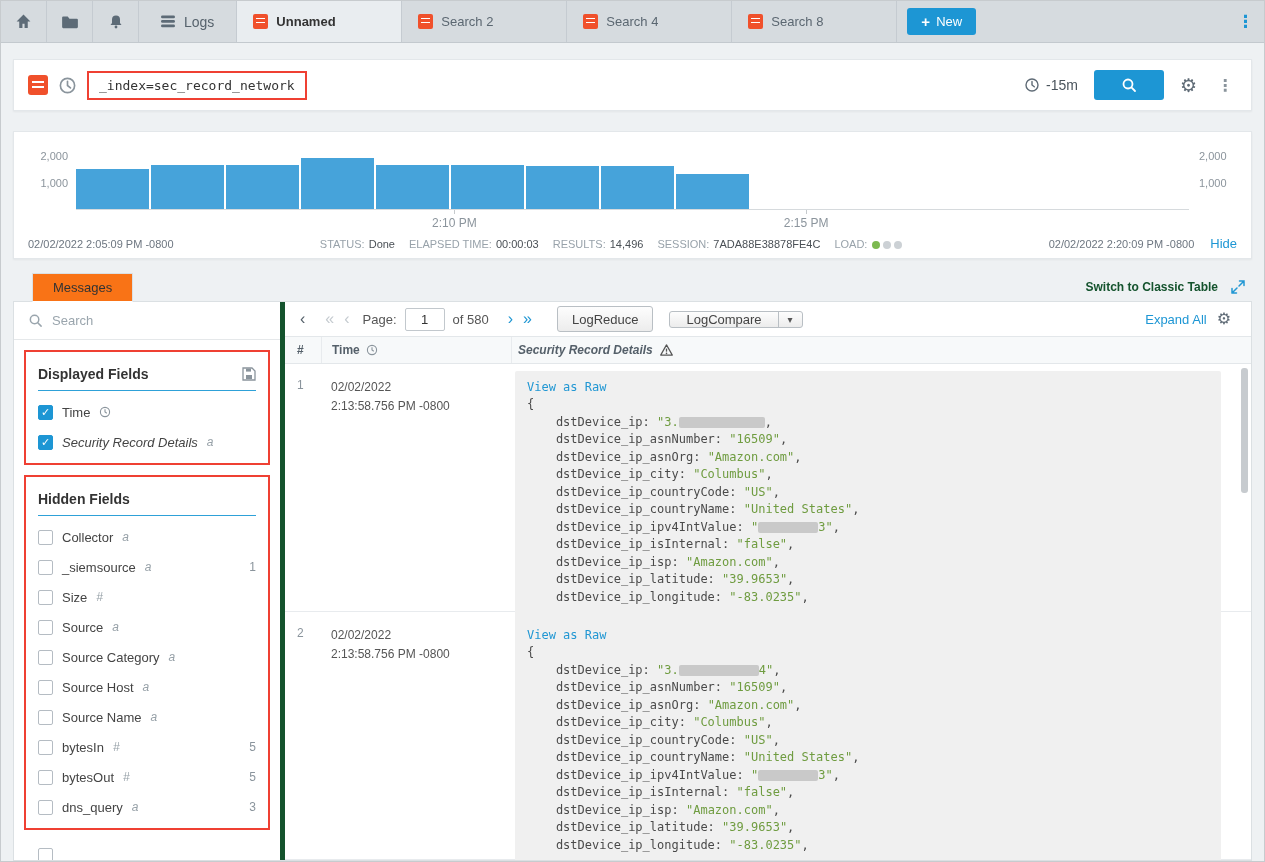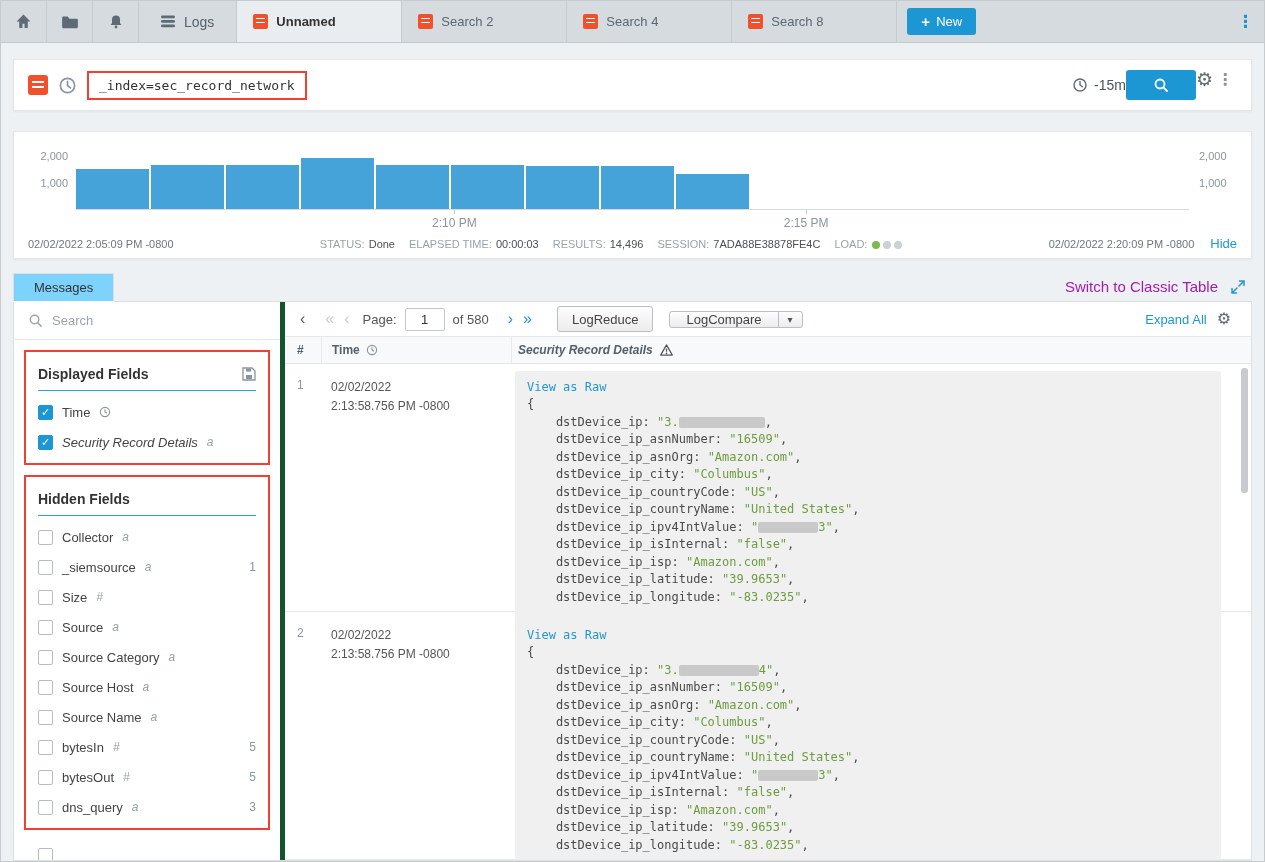--- a/index.html
+++ b/index.html
@@ -21,21 +21,21 @@
   .new-btn { margin:7px 0 7px 10px; background:#1d96d4; color:#fff; border:none; border-radius:3px; padding:0 14px; font-size:13px; display:flex; align-items:center; gap:6px; cursor:pointer; font-family:inherit; }
   .new-btn b { font-size:15px; font-weight:bold; }
   .topbar-dots { margin-left:auto; margin-right:4px; align-self:center; color:#1d96d4; font-size:17px; font-weight:bold; padding:4px 6px; cursor:pointer; }
 
   
   .query-card { margin:16px 12px 0; height:52px; background:#fff; border:1px solid #e3e7ea; box-shadow:0 1px 2px rgba(0,0,0,.05); display:flex; align-items:center; padding:0 14px; gap:10px; }
   .sumo-icon { width:20px; height:20px; min-width:20px; border-radius:3px; background:#f0502b; position:relative; }
   .sumo-icon::after { content:""; position:absolute; left:4px; right:4px; top:6px; height:9px;
      background:repeating-linear-gradient(#fff 0 2px, transparent 2px 5px); }
   .query-box { border:2px solid #ef4033; padding:5px 10px; font-family:"DejaVu Sans Mono",monospace; font-size:13px; color:#333; background:#fff; }
-  .qb-right { margin-left:auto; display:flex; gap:0; }
+  .qb-right { margin-left:auto; display:flex; align-items:center; gap:16px; }
   .time-range { display:flex; align-items:center; gap:6px; font-size:14px; color:#4a545c; cursor:pointer; }
   .search-btn { width:70px; height:30px; background:#1d96d4; border:none; border-radius:3px; display:flex; align-items:center; justify-content:center; cursor:pointer; }
   .gear { color:#5f6b76; font-size:19px; cursor:pointer; line-height:1; }
   .vdots { color:#8a949c; font-size:16px; font-weight:bold; cursor:pointer; padding:0 4px; }
 
   
   .hist-card { margin:20px 12px 0; height:128px; background:#fff; border:1px solid #e3e7ea; box-shadow:0 1px 2px rgba(0,0,0,.05); padding-top:14px; }
   .chart-wrap { position:relative; height:64px; margin:0 62px; border-bottom:1px solid #d6dadd; }
   .bars { position:absolute; left:0; bottom:0; display:flex; align-items:flex-end; gap:2px; }
   .bar { width:73px; background:#46a3da; cursor:pointer; }
@@ -49,23 +49,23 @@
   .st-lab { color:#98a2aa; font-weight:normal; }
   .st-val { color:#4a5056; margin-left:4px; }
   .load-dots { display:inline-flex; gap:3px; margin-left:5px; vertical-align:middle; }
   .ld { width:8px; height:8px; border-radius:50%; background:#ccd1d5; display:inline-block; }
   .ld.g { background:#7cb950; }
   .hide-link { color:#1d96d4; font-size:13px; margin-left:16px; cursor:pointer; text-decoration:none; }
   .ts { white-space:nowrap; }
 
   
   .main-head { display:flex; align-items:flex-end; margin:12px 12px 0; height:30px; }
-  .messages-tab { position:relative; z-index:2; margin-bottom:-1px; background:#7dd3fc; border:1px solid #dbe0e3; border-bottom:1px solid #fff; height:29px; display:flex; align-items:center; padding:12px 20px; font-size:13px; color:#333; cursor:pointer; }
+  .messages-tab { position:relative; z-index:2; margin-bottom:-1px; background:#f97316; border:1px solid #dbe0e3; border-bottom:1px solid #fff; height:29px; display:flex; align-items:center; padding:12px 20px; font-size:13px; color:#333; cursor:pointer;margin-left:19px; }
   .head-right { margin-left:auto; display:flex; align-items:center; gap:12px; padding:0 6px 6px 0; }
-  .switch-link { color:#a21caf; font-size:15px; text-decoration:none; cursor:pointer; }
+  .switch-link { color:#14532d; font-size:12px; text-decoration:none; cursor:pointer;font-weight:bold; }
 
   .main-card { position:relative; margin:0 12px; background:#fff; border:1px solid #dbe0e3; height:560px; display:flex; overflow:hidden; }
 
   
   .sidebar { width:271px; min-width:271px; border-right:5px solid #14532d; overflow:hidden; }
   .sb-search { display:flex; align-items:center; gap:9px; height:38px; padding:0 14px; border-bottom:1px solid #e5e8ea; }
   .sb-search input { border:none; outline:none; font-size:13px; color:#444; flex:1; font-family:inherit; background:transparent; }
   .sb-search input::placeholder { color:#9aa5ad; }
   .redbox { border:2px solid #ef4033; margin:10px 10px 0; padding:14px 12px 6px; background:#fff; }
   .fbox-head { display:flex; align-items:center; justify-content:space-between; padding-bottom:8px; border-bottom:1px solid #2ea1d8; }

